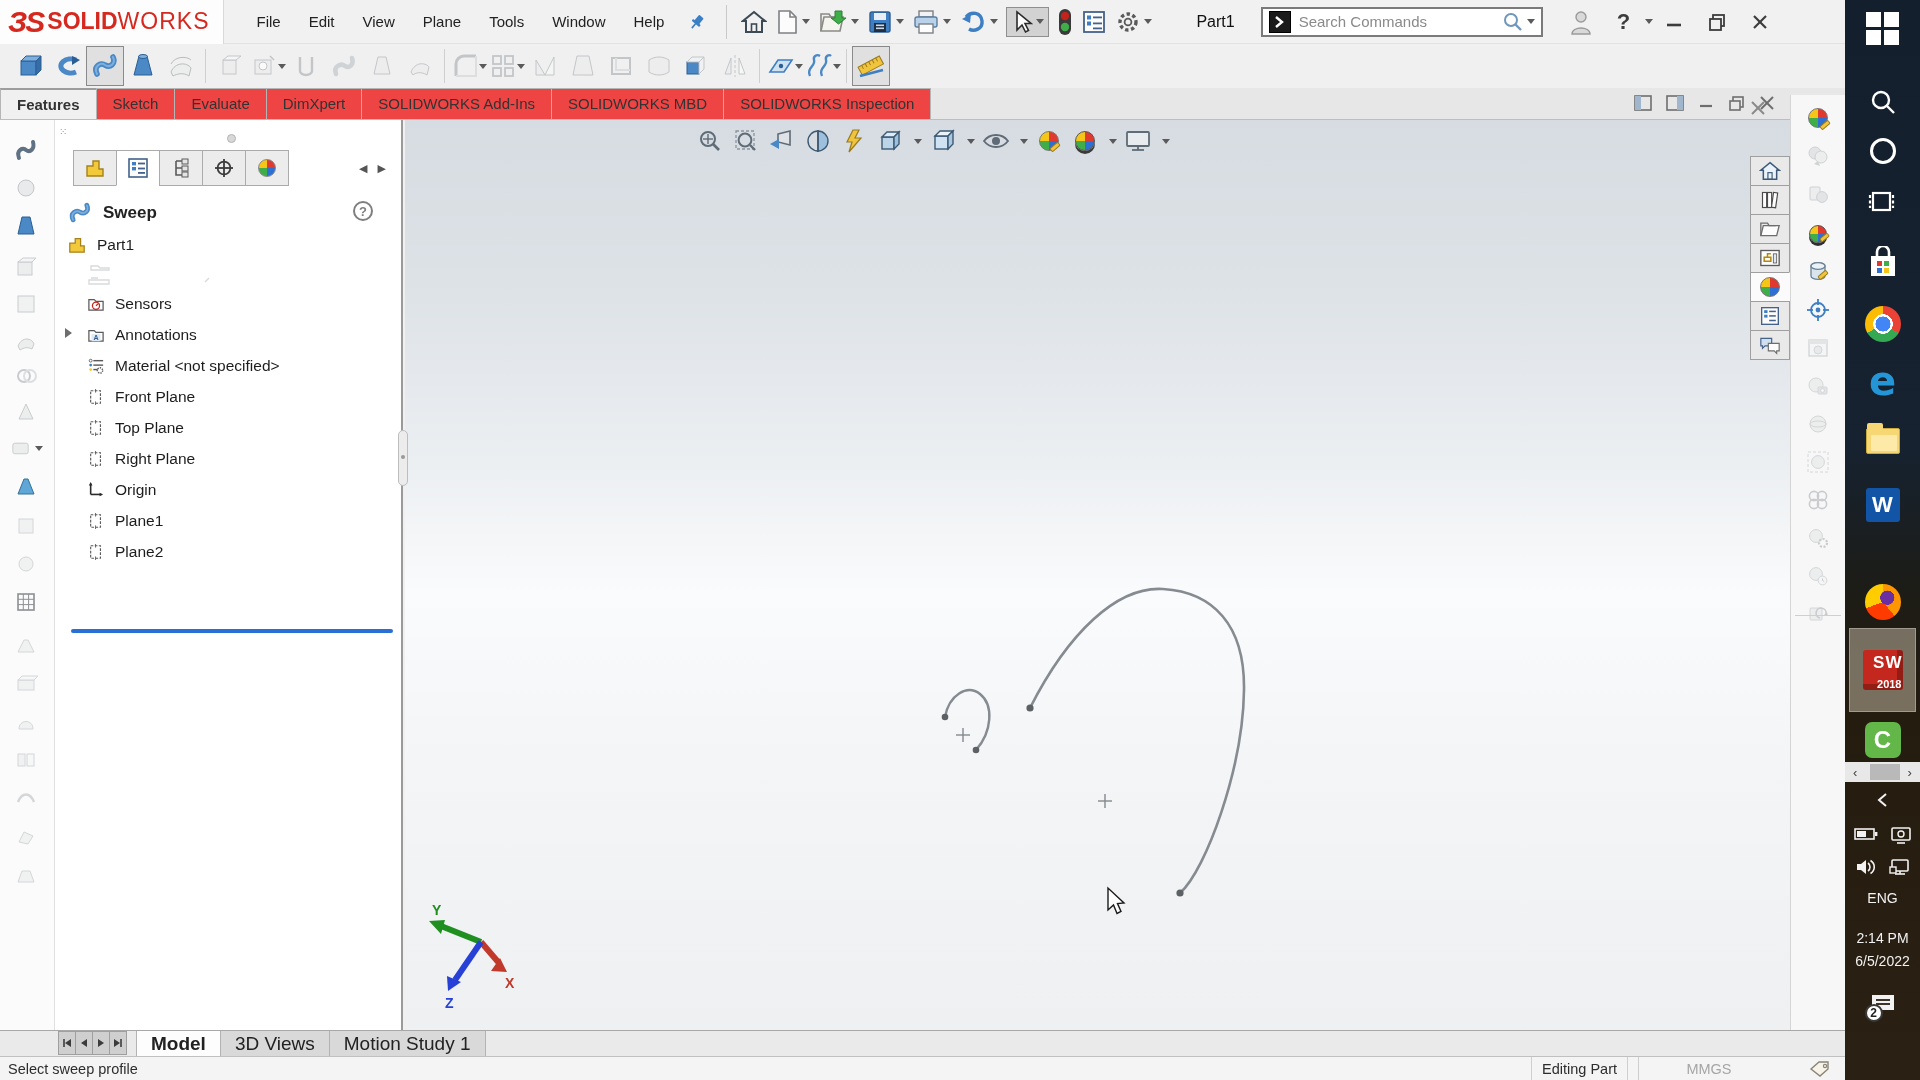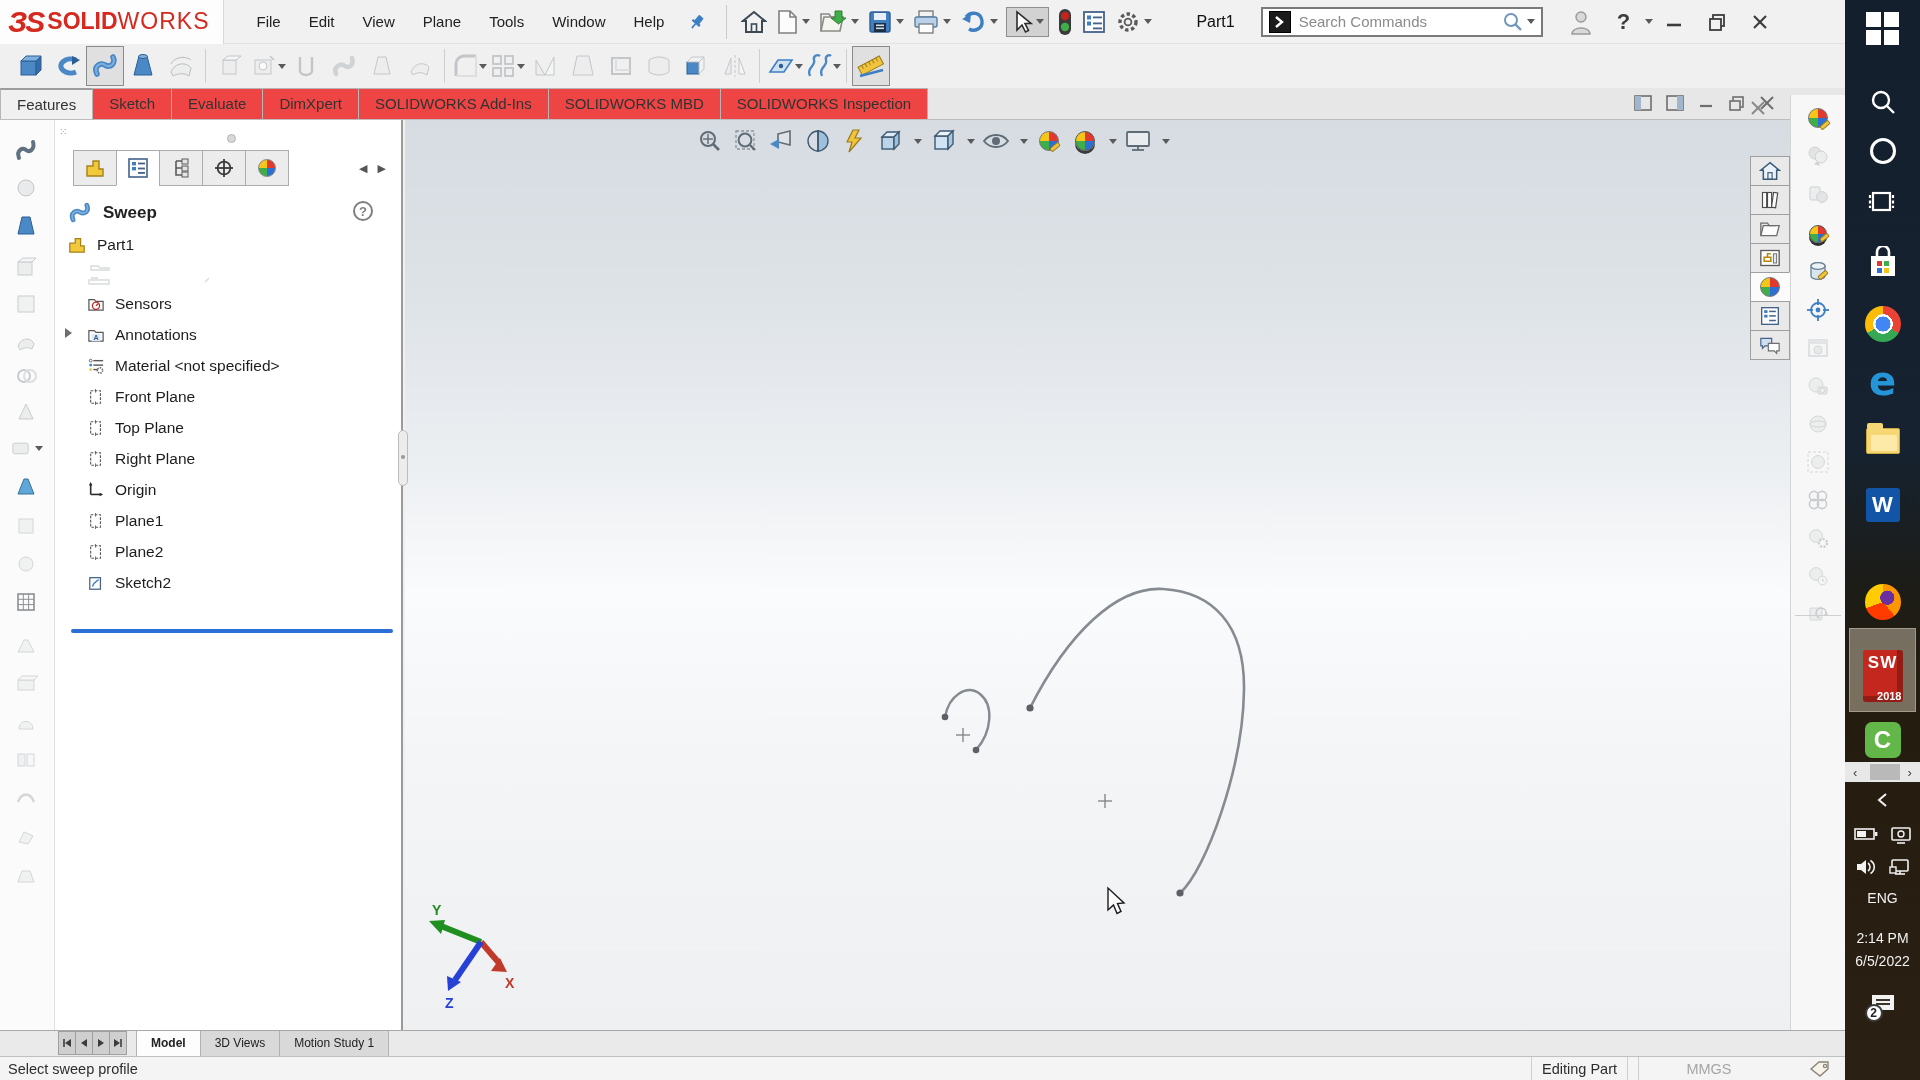--- a/index.html
+++ b/index.html
@@ -34,21 +34,21 @@
 #ribbon { position:absolute; left:0; top:44px; width:1845px; height:44px; background:#f0f0f0; display:flex; align-items:center; padding-left:10px; }
 .rb { width:38px; height:40px; display:flex; align-items:center; justify-content:center; position:relative; }
 .rb.active { background:#e0e0e0; border:1px solid #8a8a8a; }
 .rb .caret { position:static; margin-left:1px; }
 .rb-sep { width:1px; height:34px; background:#cfcfcf; margin:0 5px; }
 
 
 #tabstrip { position:absolute; left:0; top:88px; width:1845px; height:32px; background:#e7e7e7; border-bottom:1px solid #bdbdbd; display:flex; align-items:flex-end; }
 .cm-tab { height:31px; line-height:30px; padding:0 16px; font-size:15px; color:#333; background:#ef4444; border:1px solid #b5b5b5; border-bottom:none; margin-right:-1px; }
 .cm-tab.first { margin-left:0; }
-.cm-tab.active { background:#f0f0f0; font-weight:normal; border-top:2px solid #9d9d9d; }
+.cm-tab.active { background:#f0f0f0; font-weight:bold; border-top:2px solid #9d9d9d; }
 .ts-right { margin-left:auto; display:flex; align-items:center; height:32px; padding-right:70px; gap:14px; }
 
 
 #lefttools { position:absolute; left:0; top:120px; width:55px; height:910px; background:#fbfbfb; border-right:1px solid #e0e0e0; }
 .lt { position:absolute; left:9px; width:34px; height:32px; display:flex; align-items:center; justify-content:center; }
 
 
 #fpanel { position:absolute; left:55px; top:120px; width:348px; height:910px; background:#fff; border-right:2px solid #9a9a9a; }
 .fp-grip { position:absolute; left:0; top:6px; width:100%; height:16px; }
 .fp-grip .dots { position:absolute; left:4px; top:0; color:#9a9a9a; font-size:10px; letter-spacing:1px; }
@@ -83,41 +83,41 @@
 .rs-div { position:absolute; left:4px; top:520px; width:46px; height:1px; background:#cfcfcf; }
 #taskpane-tabs { position:absolute; right:55px; top:157px; width:40px; z-index:4; }
 .tp-tab { width:40px; height:30px; background:#e9e9e9; border:1px solid #9f9f9f; margin-top:-1px; display:flex; align-items:center; justify-content:center; }
 .tp-tab.active { background:#fbfbfb; border-right-color:#fbfbfb; }
 #tp-close { position:absolute; right:78px; top:99px; z-index:4; }
 
 
 #doctabs { position:absolute; left:0; top:1030px; width:1845px; height:26px; background:#eaeaea; border-top:1px solid #a8a8a8; display:flex; align-items:stretch; }
 .nav-btns { display:flex; margin-left:58px; }
 .nav-b { width:18px; height:24px; background:#cfcfcf; border:1px solid #9f9f9f; display:flex; align-items:center; justify-content:center; margin-right:-1px; }
-.doc-tab { padding:0 14px; font-size:12px; color:#222; line-height:25px; background:#d9d9d9; border-right:1px solid #b3b3b3; border-left:1px solid #b3b3b3; margin-left:-1px; }
+.doc-tab { padding:0 14px; font-size:19px; color:#222; line-height:25px; background:#d9d9d9; border-right:1px solid #b3b3b3; border-left:1px solid #b3b3b3; margin-left:-1px; }
 .doc-tab.active { background:#fdfdfd; font-weight:bold; }
 
 
 #statusbar { position:absolute; left:0; top:1056px; width:1845px; height:24px; background:#f4f4f4; border-top:1px solid #c0c0c0; display:flex; align-items:center; font-size:14.5px; color:#2d2d2d; }
 #statusbar .msg { margin-left:8px; }
 .sb-right { margin-left:auto; display:flex; align-items:center; height:100%; }
 .sb-sep { width:1px; height:100%; background:#cfcfcf; margin:0 10px; }
 .sb-units { color:#a5a5a5; width:120px; text-align:center; }
 
 
 #taskbar { position:absolute; right:0; top:0; width:75px; height:1080px;
   background:linear-gradient(180deg,#141f2e 0%,#16222f 42%,#1d1c16 55%,#251c10 66%,#2a2013 100%); }
 .tb-item { position:absolute; left:0; width:75px; display:flex; align-items:center; justify-content:center; }
 .tb-hl { position:absolute; left:4px; top:628px; width:67px; height:84px; background:rgba(214,203,182,.48); border:1px solid rgba(240,235,225,.35); }
 .win-logo { display:grid; grid-template-columns:15px 15px; grid-template-rows:15px 15px; gap:3px; }
 .win-logo div { background:#fff; }
 .ring { width:26px; height:26px; border:3px solid #fff; border-radius:50%; }
 .edge-e { color:#2496d8; font-size:40px; font-weight:bold; font-family:"DejaVu Sans",sans-serif; line-height:34px; }
 .word-sq { width:34px; height:34px; background:#1255a6; color:#fff; font-size:22px; font-weight:bold; display:flex; align-items:center; justify-content:center; border-radius:3px; }
-.sw-cube { width:40px; height:52px; background:#c3271d; border-radius:3px; position:relative; color:#fff; text-align:center; box-shadow:inset -6px -6px 0 rgba(0,0,0,.25); }
+.sw-cube { width:40px; height:40px; background:#c3271d; border-radius:3px; position:relative; color:#fff; text-align:right; box-shadow:inset -6px -6px 0 rgba(0,0,0,.25); }
 .sw-cube .sw { font-size:17px; font-weight:bold; line-height:26px; letter-spacing:1px; }
 .sw-cube .yr { position:absolute; right:1px; bottom:0; font-size:11px; font-weight:bold; }
 .cam-sq { width:36px; height:36px; background:#62b748; border-radius:7px; color:#fff; font-size:24px; font-weight:bold; display:flex; align-items:center; justify-content:center; }
 .chrome-ball { width:36px; height:36px; border-radius:50%;
   background:radial-gradient(circle at 50% 50%, #4285f4 0 29%, #fff 30% 38%, transparent 39%),
              conic-gradient(#ea4335 0 120deg,#34a853 120deg 240deg,#fbbc05 240deg 360deg); }
 .ff-ball { width:36px; height:36px; border-radius:50%;
   background:radial-gradient(circle at 62% 38%, #6a2fa0 0 22%, transparent 23%),
              conic-gradient(#ff9500 0 140deg,#ff3b00 140deg 250deg,#ffcc00 250deg 360deg); }
 .folder-tb { width:34px; height:26px; background:#f7d774; border-radius:2px; position:relative; border:1px solid #caa93f; }
@@ -714,27 +714,20 @@
         <span class="tr-label">Plane1</span>
       </div>
       <div class="tr-row">
         <svg width="18" height="16" viewBox="0 0 20 18">
               <rect x="4" y="2" width="11" height="14" fill="none" stroke="#5a5a5a" stroke-width="1.3" stroke-dasharray="3 1.6"></rect>
               <line x1="9.5" y1="0" x2="9.5" y2="4" stroke="#5a5a5a"></line>
               <line x1="9.5" y1="14" x2="9.5" y2="18" stroke="#5a5a5a"></line>
             </svg>
         <span class="tr-label">Plane2</span>
       </div>
-      <div class="tr-row">
-        <svg width="18" height="16" viewBox="0 0 20 18">
-              <rect x="3" y="3" width="12" height="13" fill="#fdfdfd" stroke="#44628a" stroke-width="1.4"></rect>
-              <path d="M6,13 C8,7 12,7 13,5" fill="none" stroke="#3e7ec2" stroke-width="1.6"></path>
-            </svg>
-        <span class="tr-label">Sketch2</span>
-      </div>
     </div>
     <div class="rollback"></div>
   </div>
   <div class="splitter">
         <span class="c"></span>
       </div>
 
   <div id="viewport">
     <div id="headsup">
       <span class="hu">

